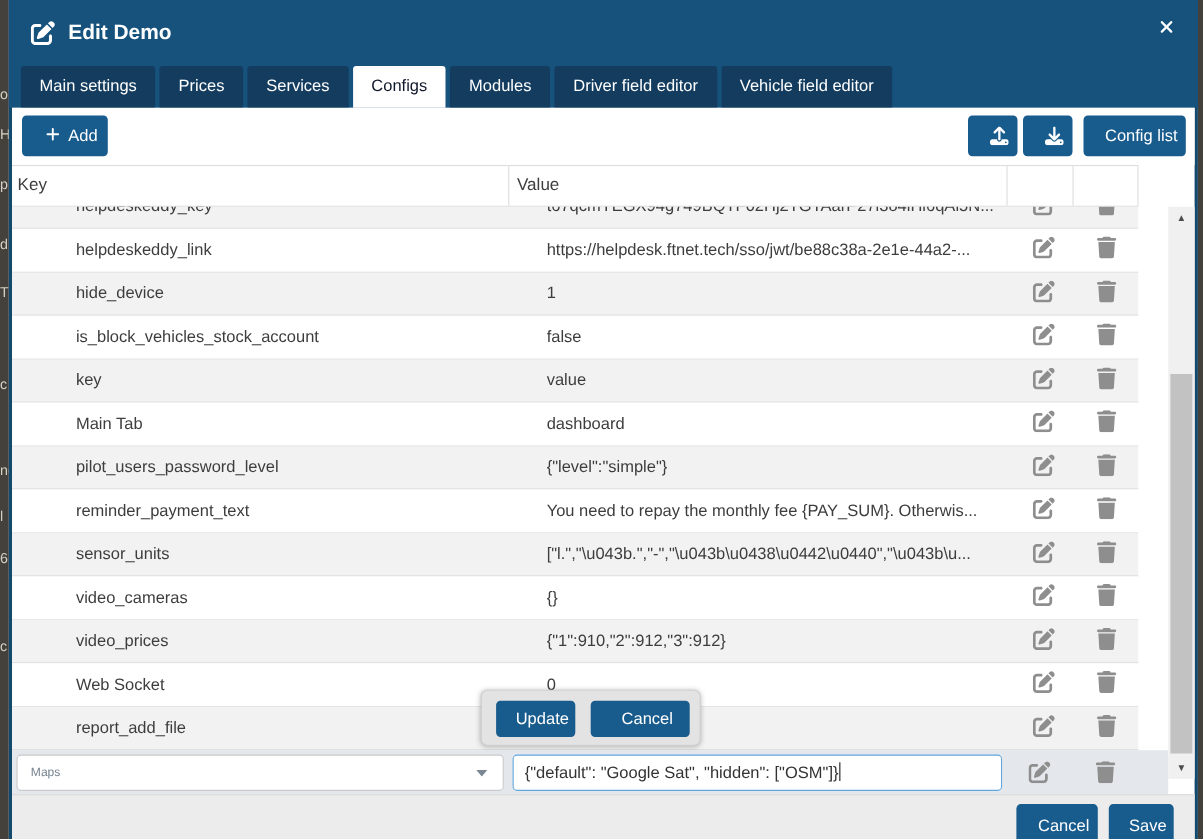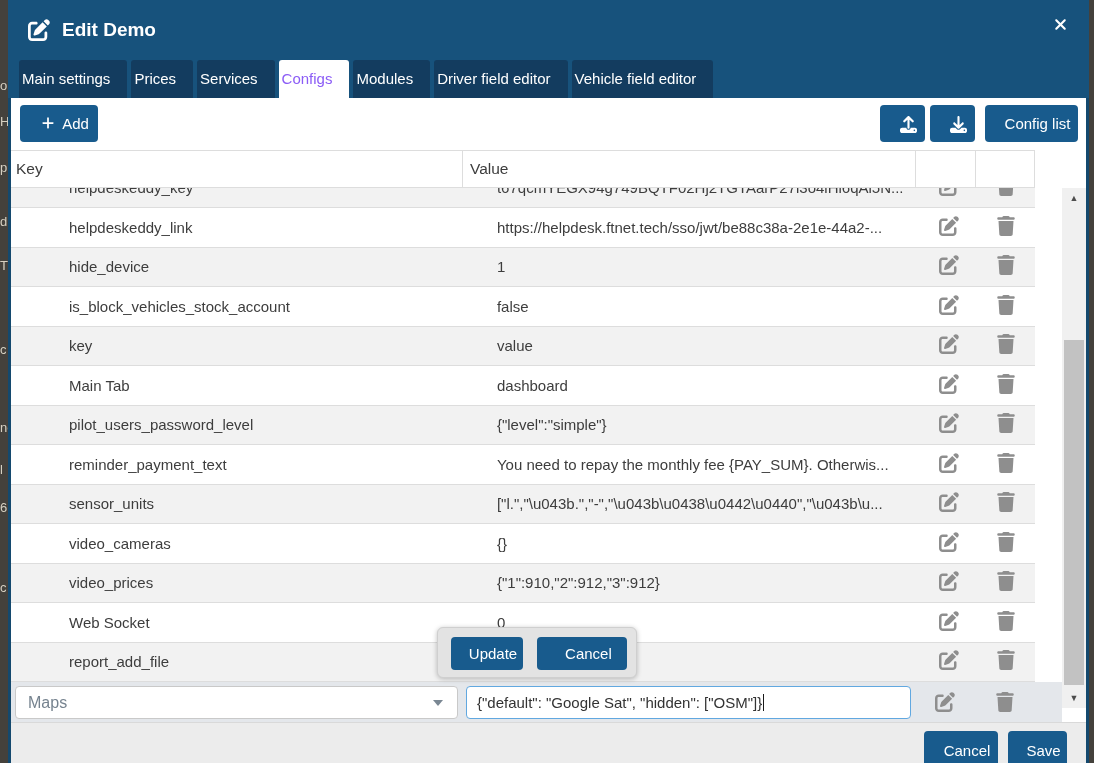--- a/index.html
+++ b/index.html
@@ -18,23 +18,23 @@
 
   .m-header { position:absolute; left:-3px; top:0; width:1081px; height:98px; background:#17527c; }
   .m-title-row { position:absolute; left:0; top:4px; height:58px; width:100%; }
   .title-icon { position:absolute; left:20px; top:15px; width:22px; height:22px; }
   .title-icon svg { width:22px; height:22px; fill:#ffffff; }
   .m-title { position:absolute; left:54px; top:15px; color:#ffffff; font-size:19px; font-weight:700; }
   .m-close { position:absolute; right:18px; top:12px; width:18px; height:18px; cursor:pointer; }
   .m-close svg { width:15px; height:17px; fill:#ffffff; }
 
   .tabbar { position:absolute; left:11px; bottom:0; display:flex; gap:4px; }
-  .tab { background:#133c5f; color:#fff; font-size:15px; padding:10px 17px 11px 3px;
+  .tab { background:#133c5f; color:#fff; font-size:15px; padding:10px 17px 11px 17px;
          border-radius:3px 3px 0 0; white-space:nowrap; cursor:pointer; }
-  .tab.active { background:#ffffff; color:#8b5cf6; }
+  .tab.active { background:#ffffff; color:#0f172a; }
 
   
   .toolbar { position:absolute; left:0; top:98px; width:1075px; height:52px; background:#fff; }
   .btn { background:#185b8d; color:#fff; border:none; border-radius:4px; font-size:15px;
          font-family:"Liberation Sans", sans-serif; cursor:pointer;padding-left:12px; }
   .btn-add { position:absolute; left:9px; top:7px; width:78px; height:37px; }
   .btn-add svg { width:14px; height:14px; fill:#fff; vertical-align:-1px; margin-right:7px; }
   .tool-right { position:absolute; right:8px; top:7px; display:flex; }
   .iconbtn { width:45px; height:37px; margin-left:5px; }
   .iconbtn svg { width:17px; height:17px; fill:#fff; vertical-align:middle; }
@@ -65,21 +65,21 @@
   .popup { position:absolute; left:426px; top:627px; width:200px; height:51px;
            background:#e3e3e3; border:1px solid #cfcfcf; border-radius:6px;
            box-shadow:0 1px 5px rgba(0,0,0,.25); padding:9px 0 0 13px; z-index:5; }
   .popup .btn { height:33px; vertical-align:top; }
   .btn-update { width:72px; }
   .btn-cancel-edit { width:90px; margin-left:10px; }
 
   
   .editrow { position:absolute; left:0; top:682px; width:1051px; height:40px; background:#e4e7eb; }
   .select { position:absolute; left:4px; top:4px; width:443px; height:33px; background:#fff;
-            border:1px solid #c9c9c9; border-radius:4px; color:#76838f; font-size:16px;
+            border:1px solid #c9c9c9; border-radius:4px; color:#76838f; font-size:11px;
             line-height:31px; padding-left:12px; cursor:pointer; }
   .caret { position:absolute; right:14px; top:13px; width:0; height:0;
            border-left:5px solid transparent; border-right:5px solid transparent;
            border-top:6px solid #7a8793; }
   .input { position:absolute; left:455px; top:4px; width:445px; height:33px; background:#fff;
            border:1px solid #61a8e0; border-radius:4px; color:#333; font-size:15px;
            line-height:31px; padding-left:10px; white-space:nowrap; overflow:hidden; }
   .cursor { display:inline-block; width:1px; height:17px; background:#1a1a1a;
             vertical-align:-3px; margin-left:1px; }
   .er-act { position:absolute; top:10px; width:60px; text-align:center; }

